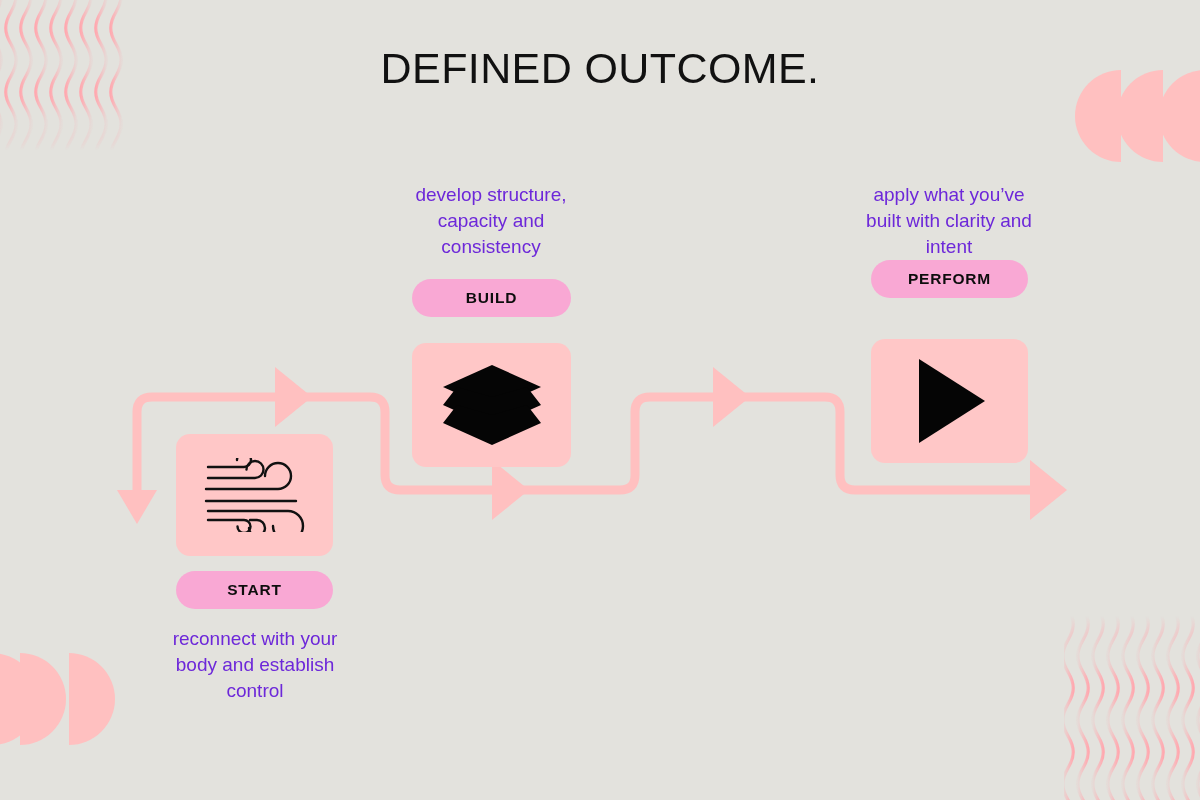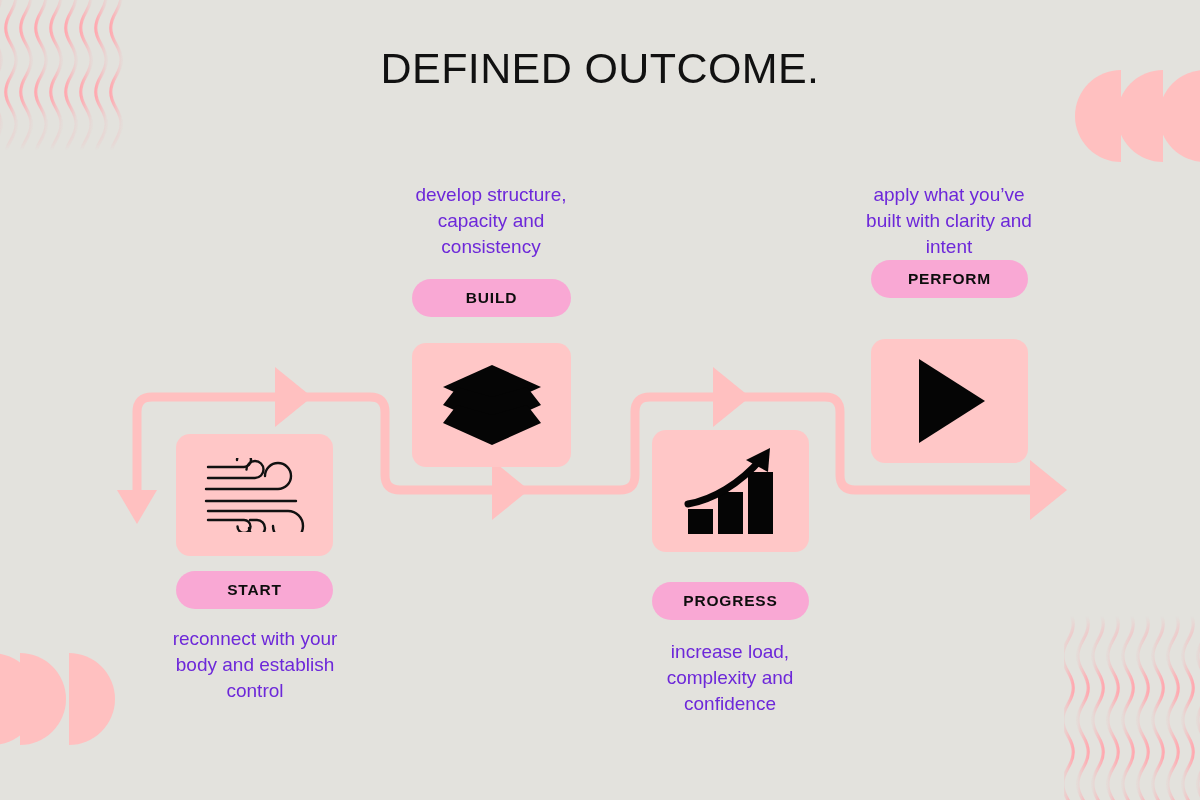--- a/index.html
+++ b/index.html
@@ -207,35 +207,20 @@
     </div>
     <div class="icon-card">
       <svg width="102" height="84" viewBox="0 0 102 84" aria-hidden="true">
         <polygon points="51,2 100,24 51,46 2,24" fill="#050505"></polygon>
         <polygon points="51,34 86,24 100,42 51,64 2,42 16,24" fill="#050505"></polygon>
         <polygon points="51,52 86,42 100,60 51,82 2,60 16,42" fill="#050505"></polygon>
       </svg>
     </div>
   </div>
 
-  <div class="phase" id="phase-progress">
-    <div class="icon-card">
-      <svg width="98" height="90" viewBox="0 0 98 90" aria-hidden="true">
-        <rect x="6" y="63" width="25" height="25" fill="#050505"></rect>
-        <rect x="36" y="46" width="25" height="42" fill="#050505"></rect>
-        <rect x="66" y="26" width="25" height="62" fill="#050505"></rect>
-        <path d="M6,58 C 30,54 58,38 80,12" fill="none" stroke="#050505" stroke-width="7" stroke-linecap="round"></path>
-        <polygon points="88,2 86,26 64,14" fill="#050505"></polygon>
-      </svg>
-    </div>
-    <div class="badge">
-      <span>PROGRESS</span>
-    </div>
-    <div class="caption">increase load, complexity and confidence</div>
-  </div>
 
   <div class="phase" id="phase-perform">
     <div class="caption">apply what you’ve built with clarity and intent</div>
     <div class="badge">
       <span>PERFORM</span>
     </div>
     <div class="icon-card">
       <svg width="74" height="88" viewBox="0 0 74 88" aria-hidden="true">
         <polygon points="6,2 72,44 6,86" fill="#050505"></polygon>
       </svg>

